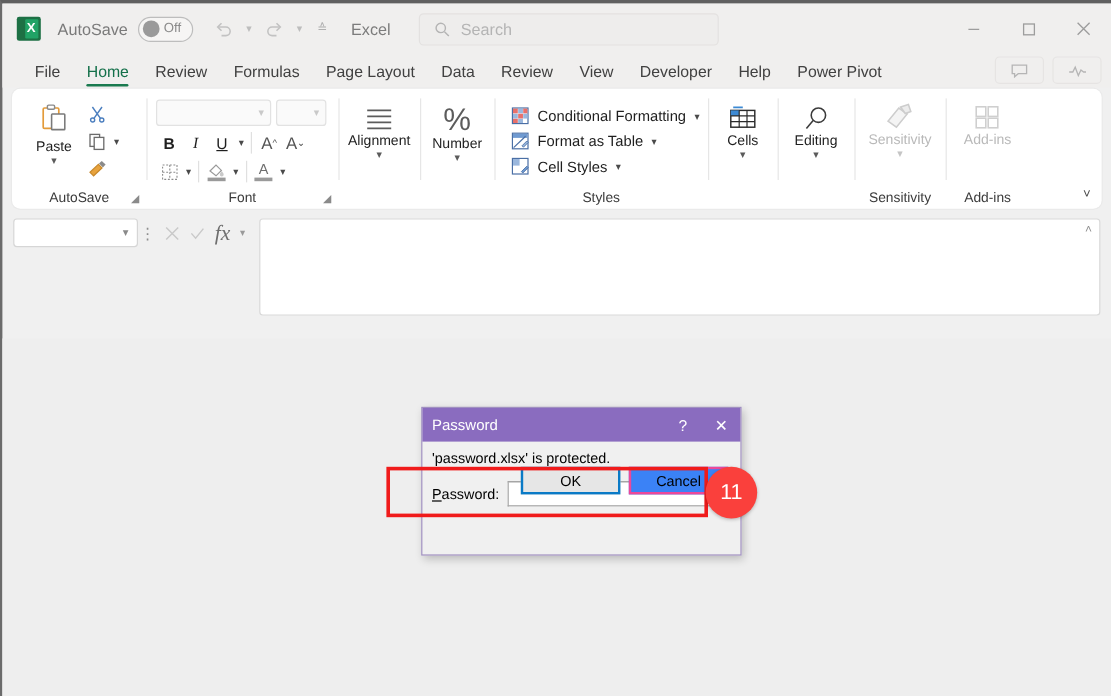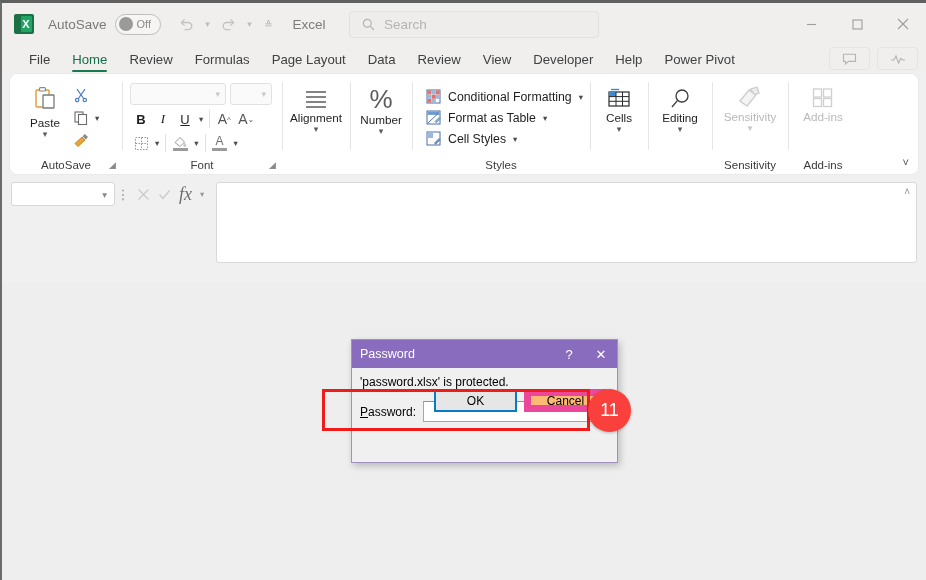--- a/index.html
+++ b/index.html
@@ -293,22 +293,22 @@
     border-top-color: #8f8f8f;
   }
   .dlg-btns {
     position: absolute;
     left: 0; right: 0; bottom: 10px;
     display: flex; justify-content: flex-end;
     gap: 7px; padding-right: 10px;
   }
   .dbtn {
     width: 83px; height: 23px;
-    background: #fdba74;
-    border: 7px solid #ec4899;
+    background: #3b82f6;
+    border: 2px solid #ec4899;
     font-size: 12px; color: #000;
     display: flex; align-items: center; justify-content: center;
   }
   .dbtn.default {
     border: 2px solid #0a7ac6;
     background: #e6e6e6;
   }
 
   
   .hl-box {

